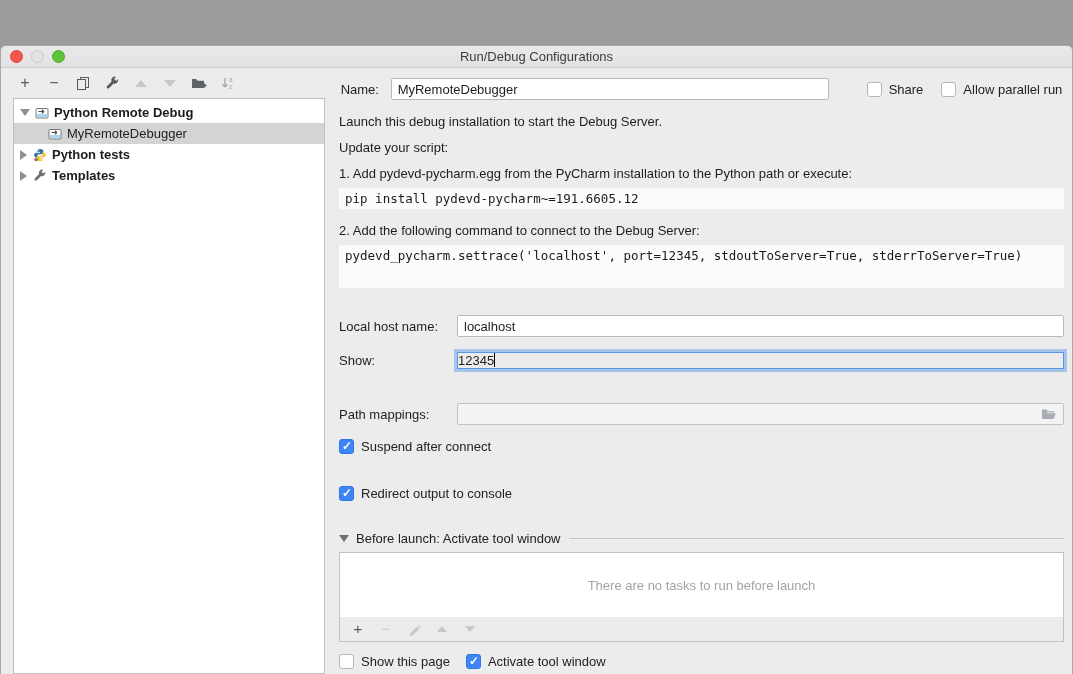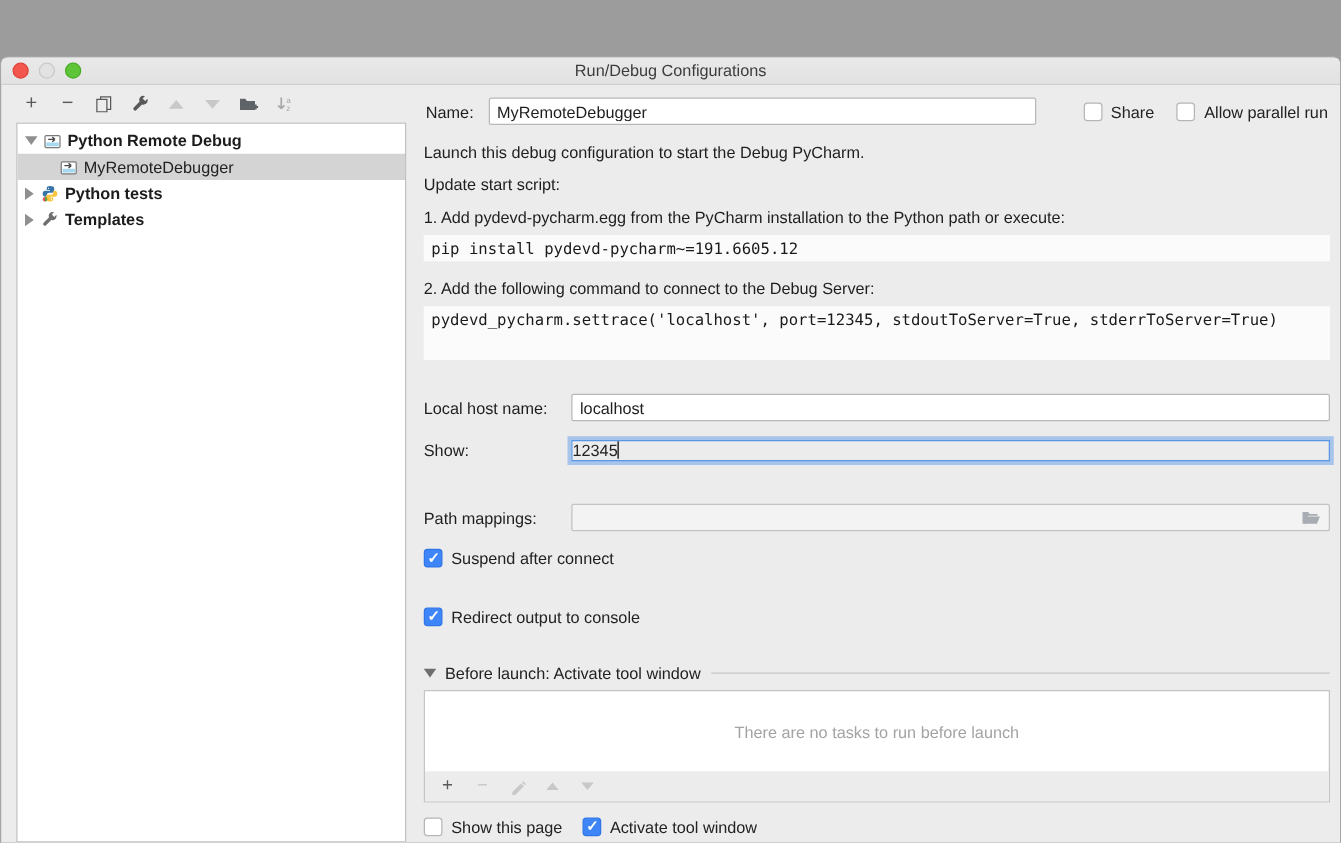--- a/index.html
+++ b/index.html
@@ -212,22 +212,22 @@
           <span>Share</span>
         </span>
         <span style="width:18px"></span>
         <span class="cbrow">
           <span class="cb"></span>
           <span>Allow parallel run</span>
         </span>
       </div>
 
       <div class="desc">
-        <p>Launch this debug configuration to start the Debug PyCharm.</p>
-        <p>Update start script:</p>
+        <p>Launch this debug installation to start the Debug Server.</p>
+        <p>Update your script:</p>
         <p>1. Add pydevd-pycharm.egg from the PyCharm installation to the Python path or execute:</p>
       </div>
       <div class="codeblock">pip install pydevd-pycharm~=191.6605.12</div>
       <div class="desc">
           <p>2. Add the following command to connect to the Debug Server:</p>
         </div>
       <div class="codeblock tall">
         <div>pydevd_pycharm.settrace('localhost', port=12345, stdoutToServer=True, stderrToServer=True)</div>
       </div>
 

